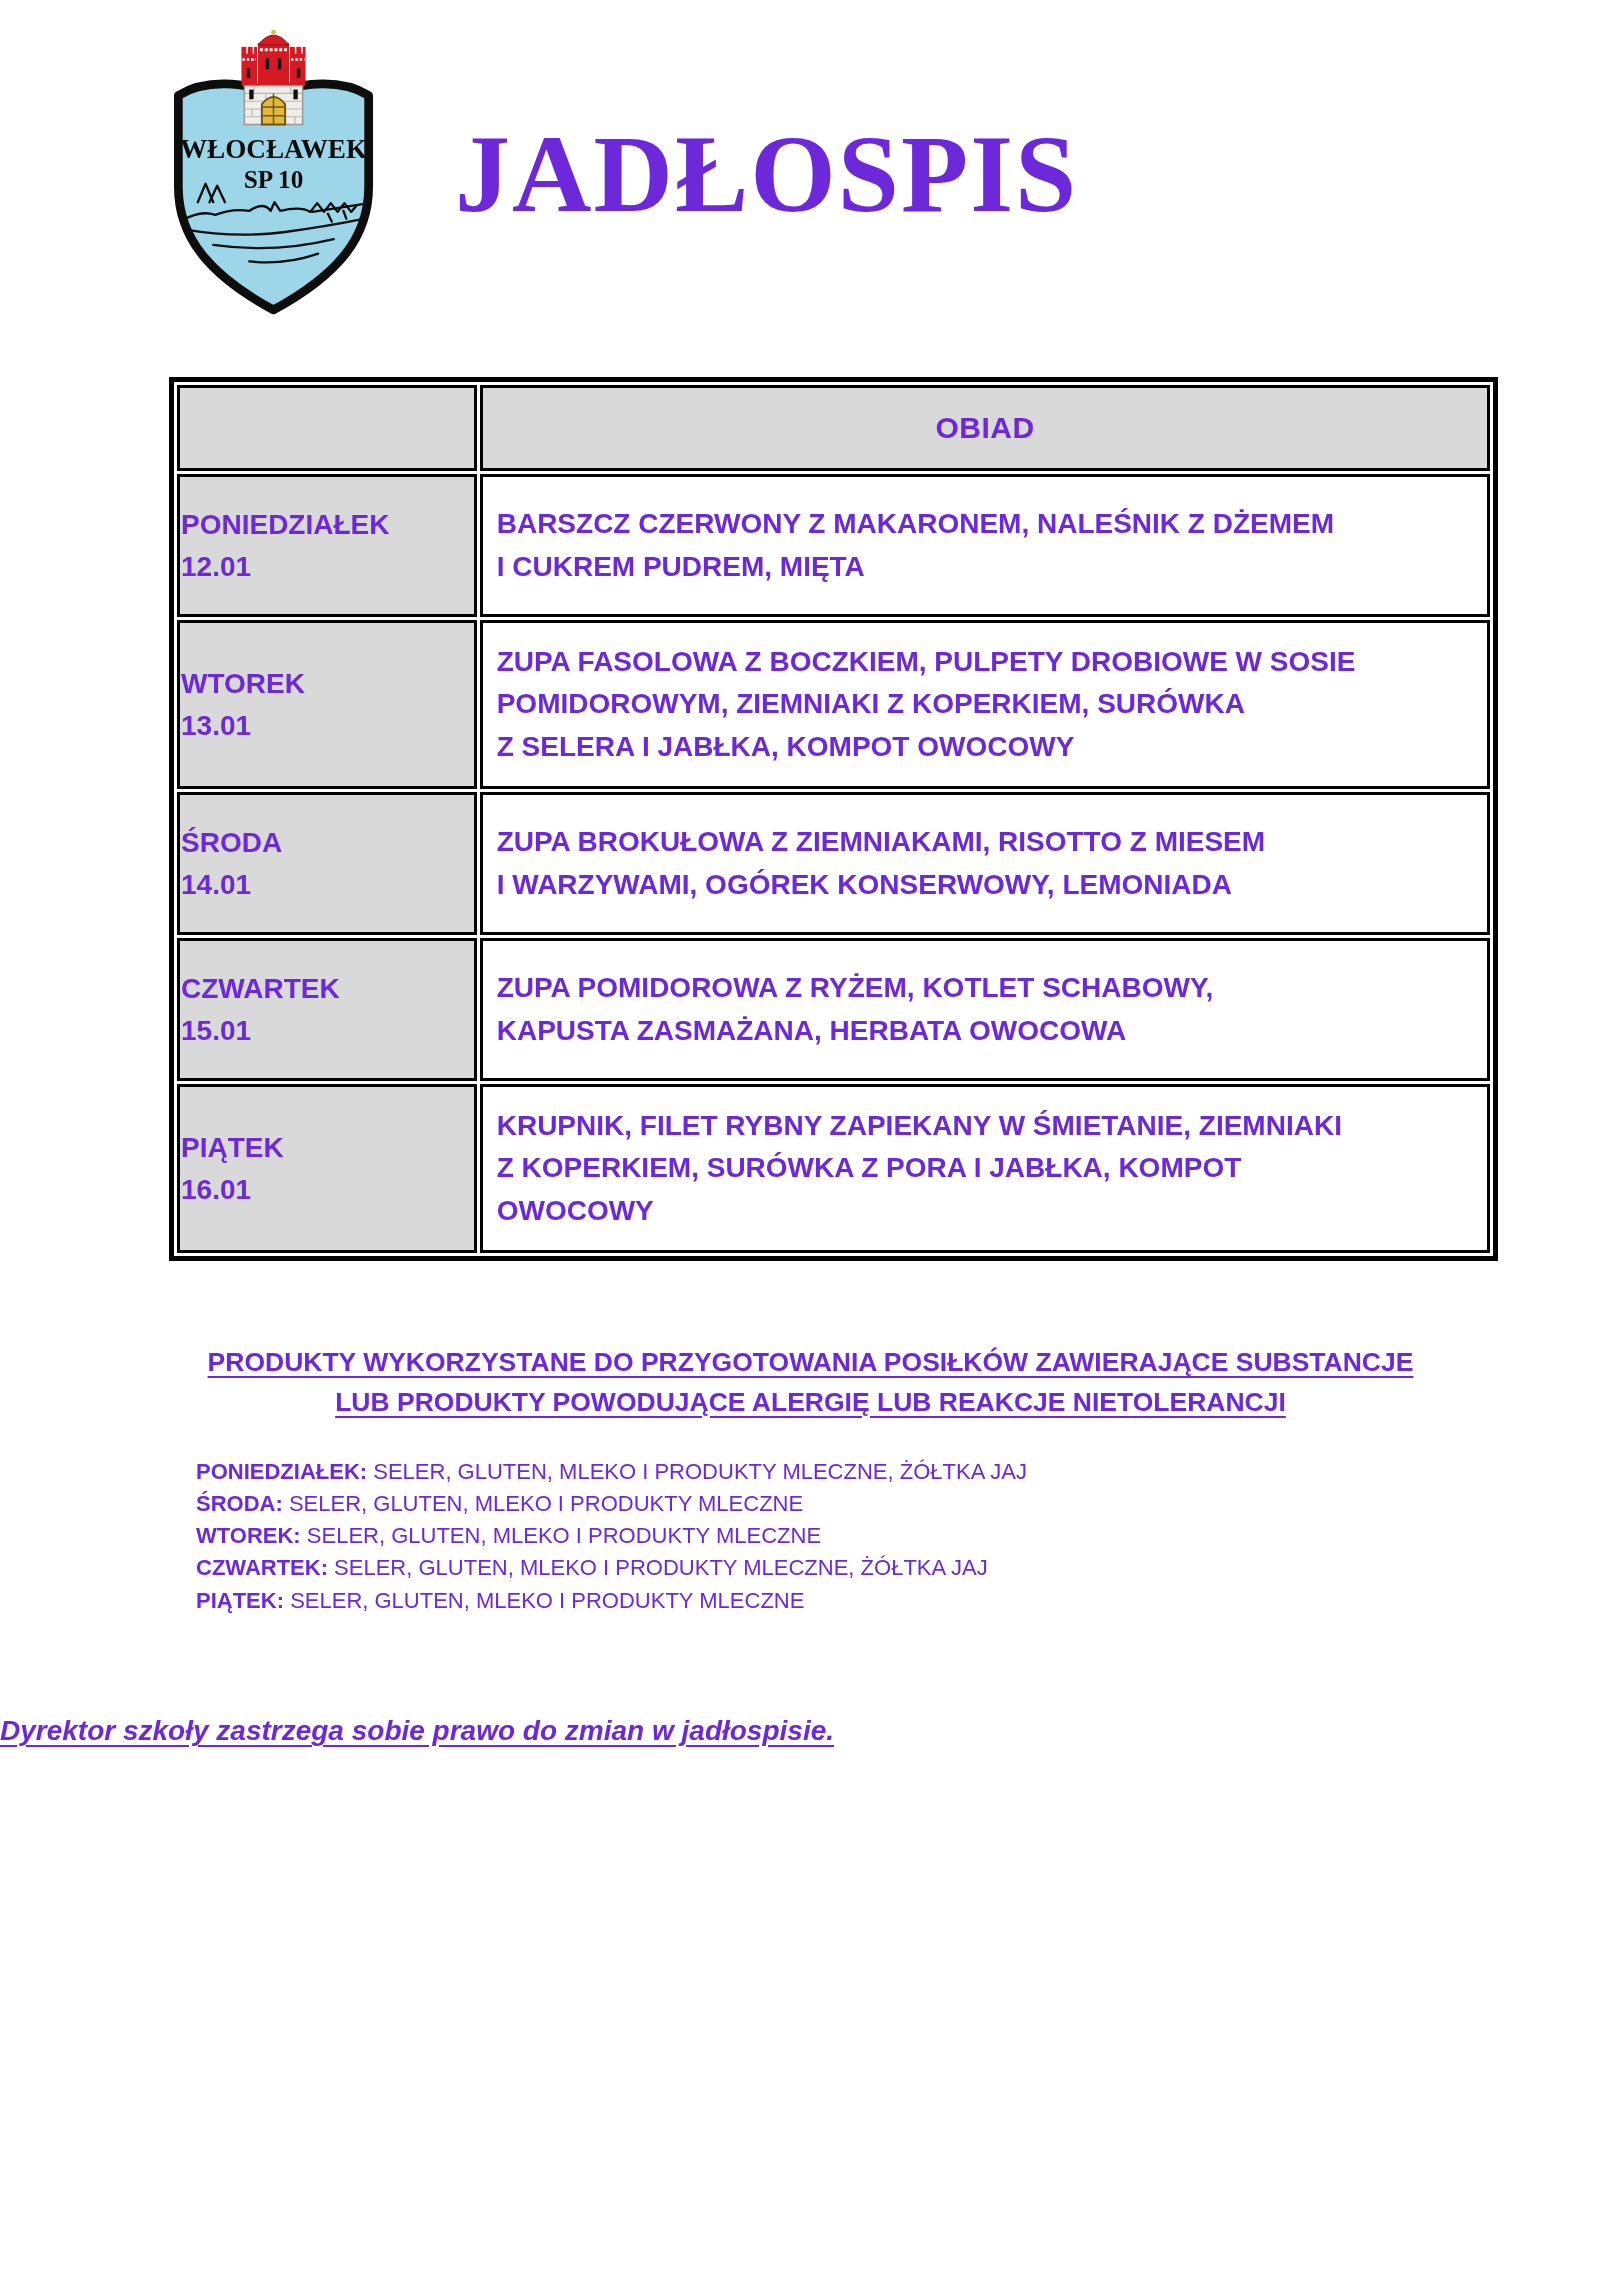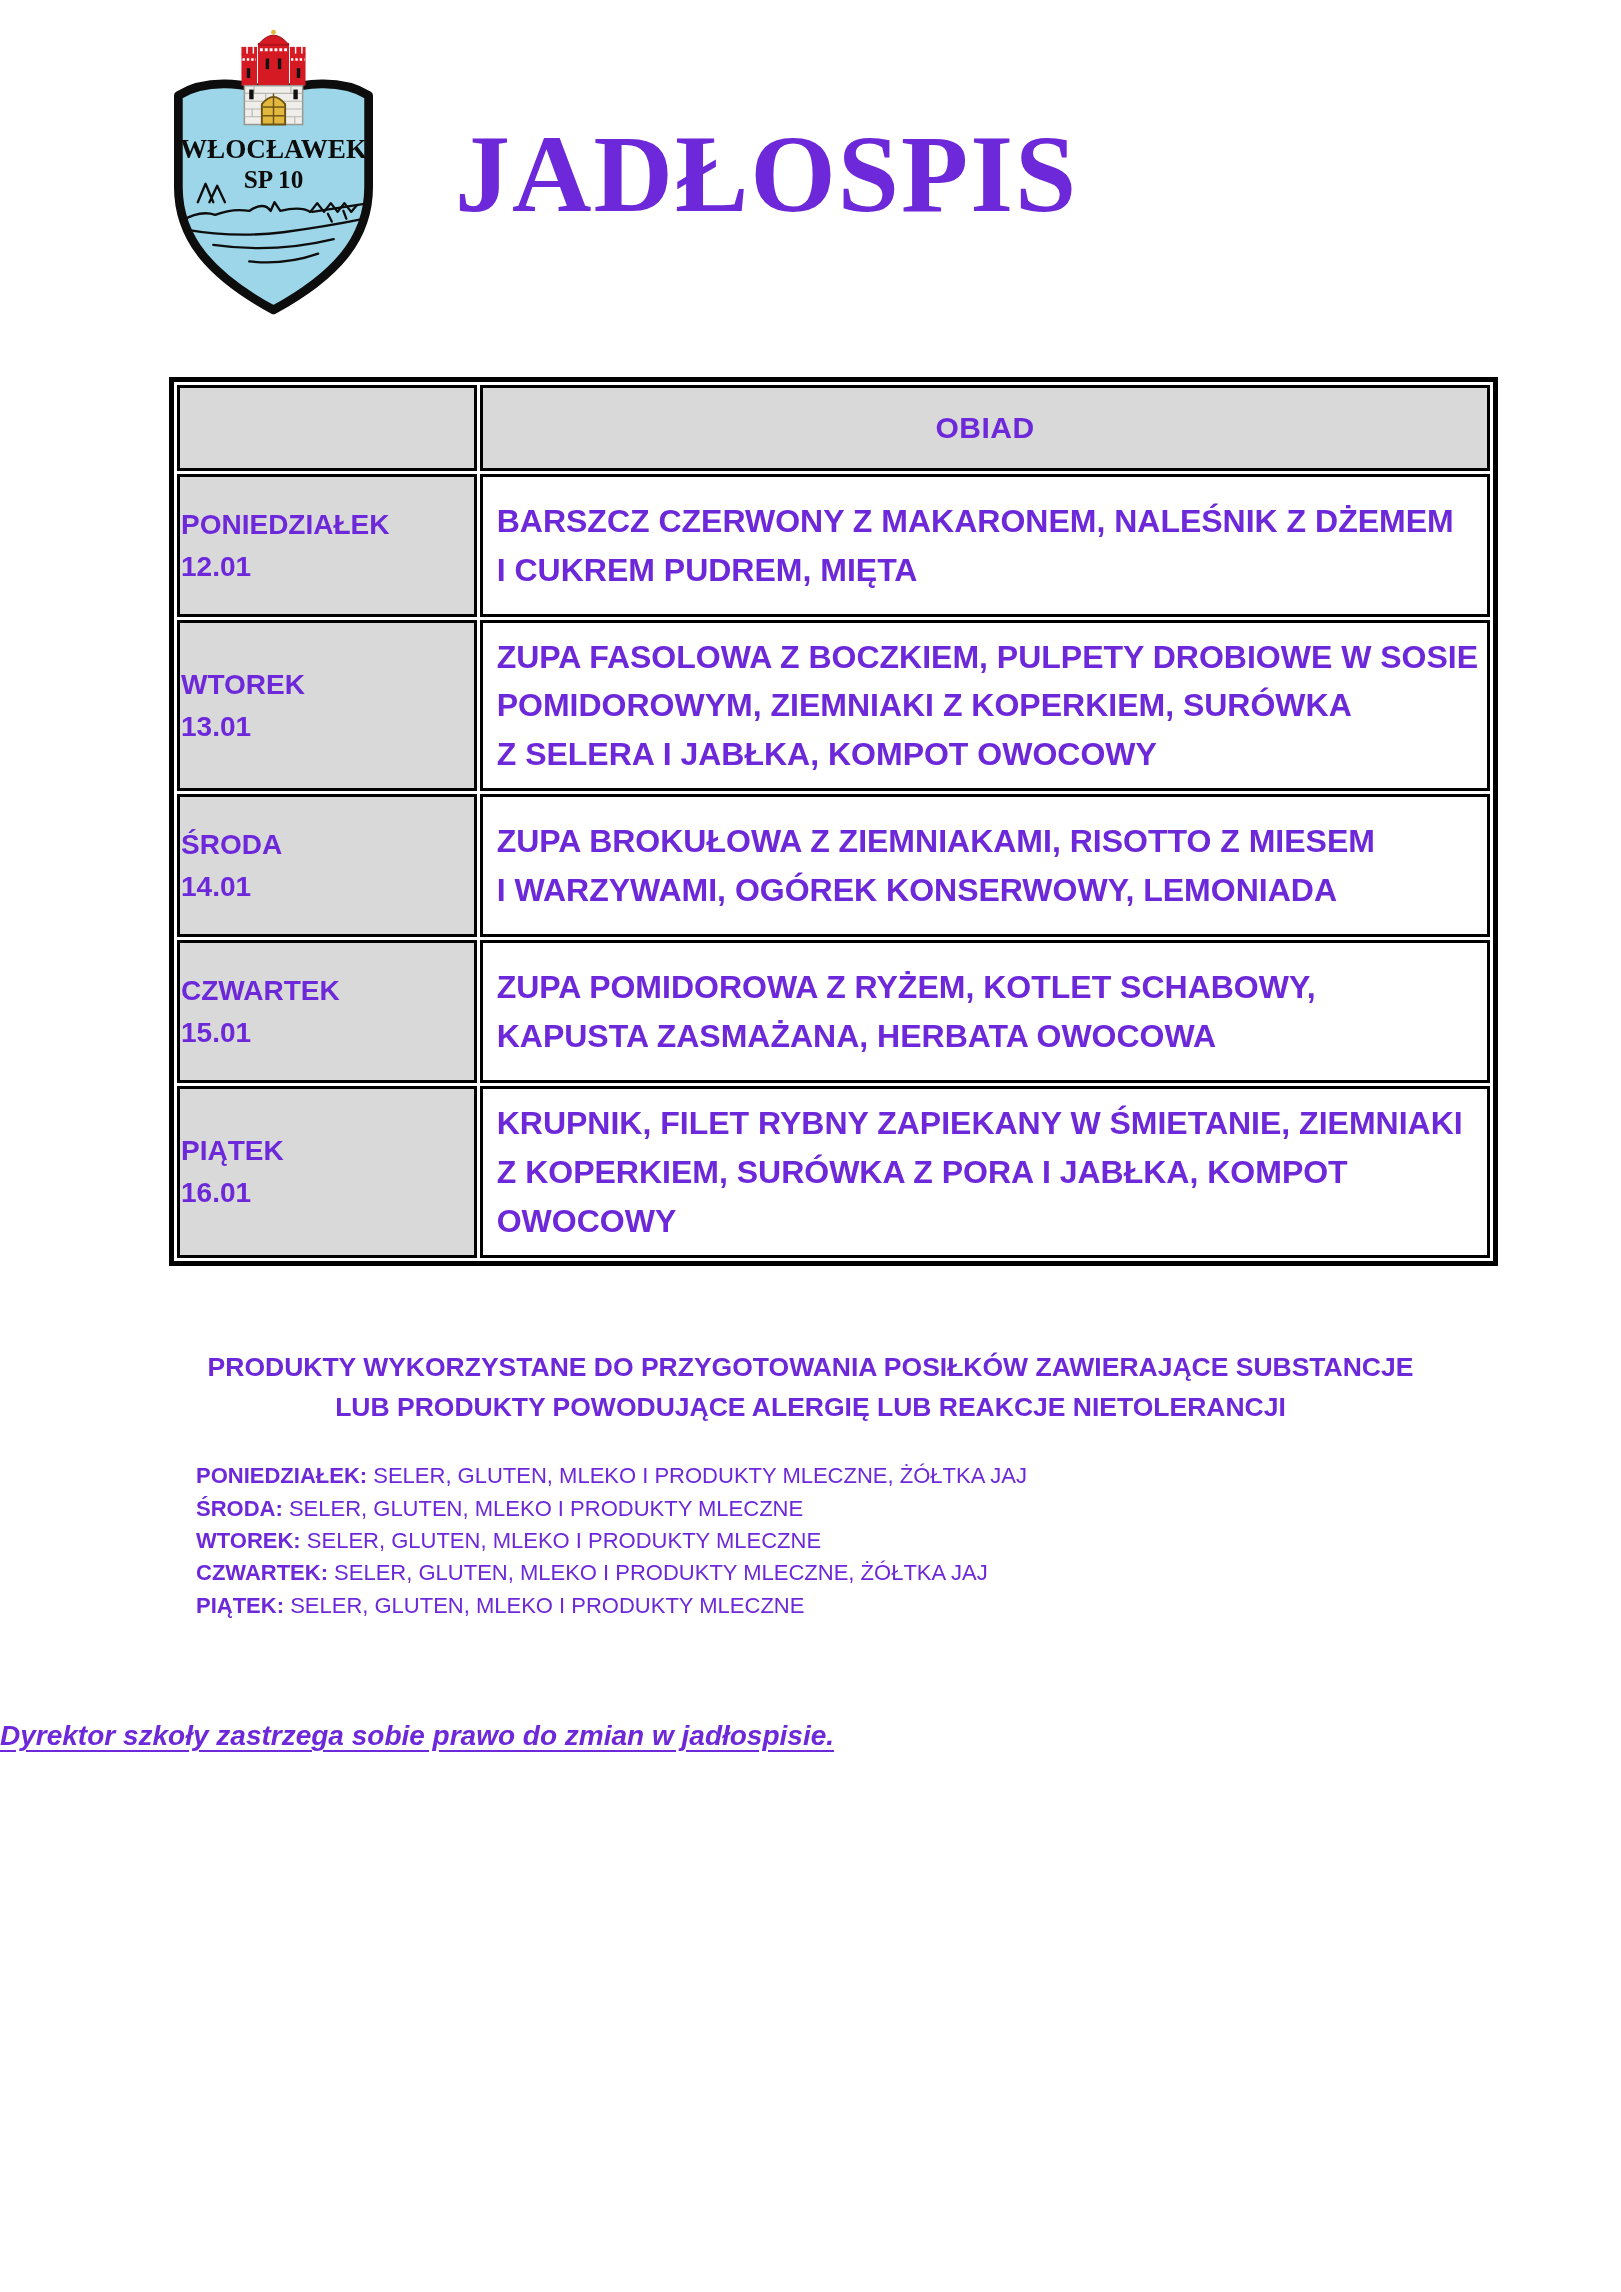--- a/index.html
+++ b/index.html
@@ -23,30 +23,30 @@
   }
   .menu-table td{border:3.9px solid #000;vertical-align:middle;box-sizing:border-box;}
   .day-col{width:300px;}
   .header-row td{height:86px;background:#d9d9d9;}
   .header-cell{text-align:center;font-weight:bold;font-size:30px;letter-spacing:0.5px;}
   .day-cell{
     background:#d9d9d9;text-align:left;font-weight:bold;
     font-size:28px;line-height:1.5;
   }
   .meal-cell{
-    background:#fff;font-weight:bold;font-size:32px;line-height:1.52;
+    background:#fff;font-weight:bold;font-size:28px;line-height:1.52;
     padding:9.8px 7.8px 9.8px 13.7px;white-space:pre-line;
   }
   .row-2l td{height:143px;}
   .row-3l td{height:169px;}
 
   
   .allergen-heading{
     margin:82px 39px 0 39px;text-align:center;font-size:26.5px;font-weight:bold;
-    text-underline-offset:4.9px;line-height:1.5;white-space:pre-line;
+    text-decoration:underline;text-underline-offset:4.9px;line-height:1.5;white-space:pre-line;
   }
   .allergen-list{margin:33px 0 0 196px;padding:0;list-style:none;font-size:22px;line-height:1.47;}
   .allergen-day{font-weight:bold;}
 
   
   .footer-note{
     margin:98px 0 0 0;text-align:left;font-size:28px;font-weight:bold;font-style:italic;
     text-decoration:underline;text-underline-offset:4.9px;
   }
 </style>

